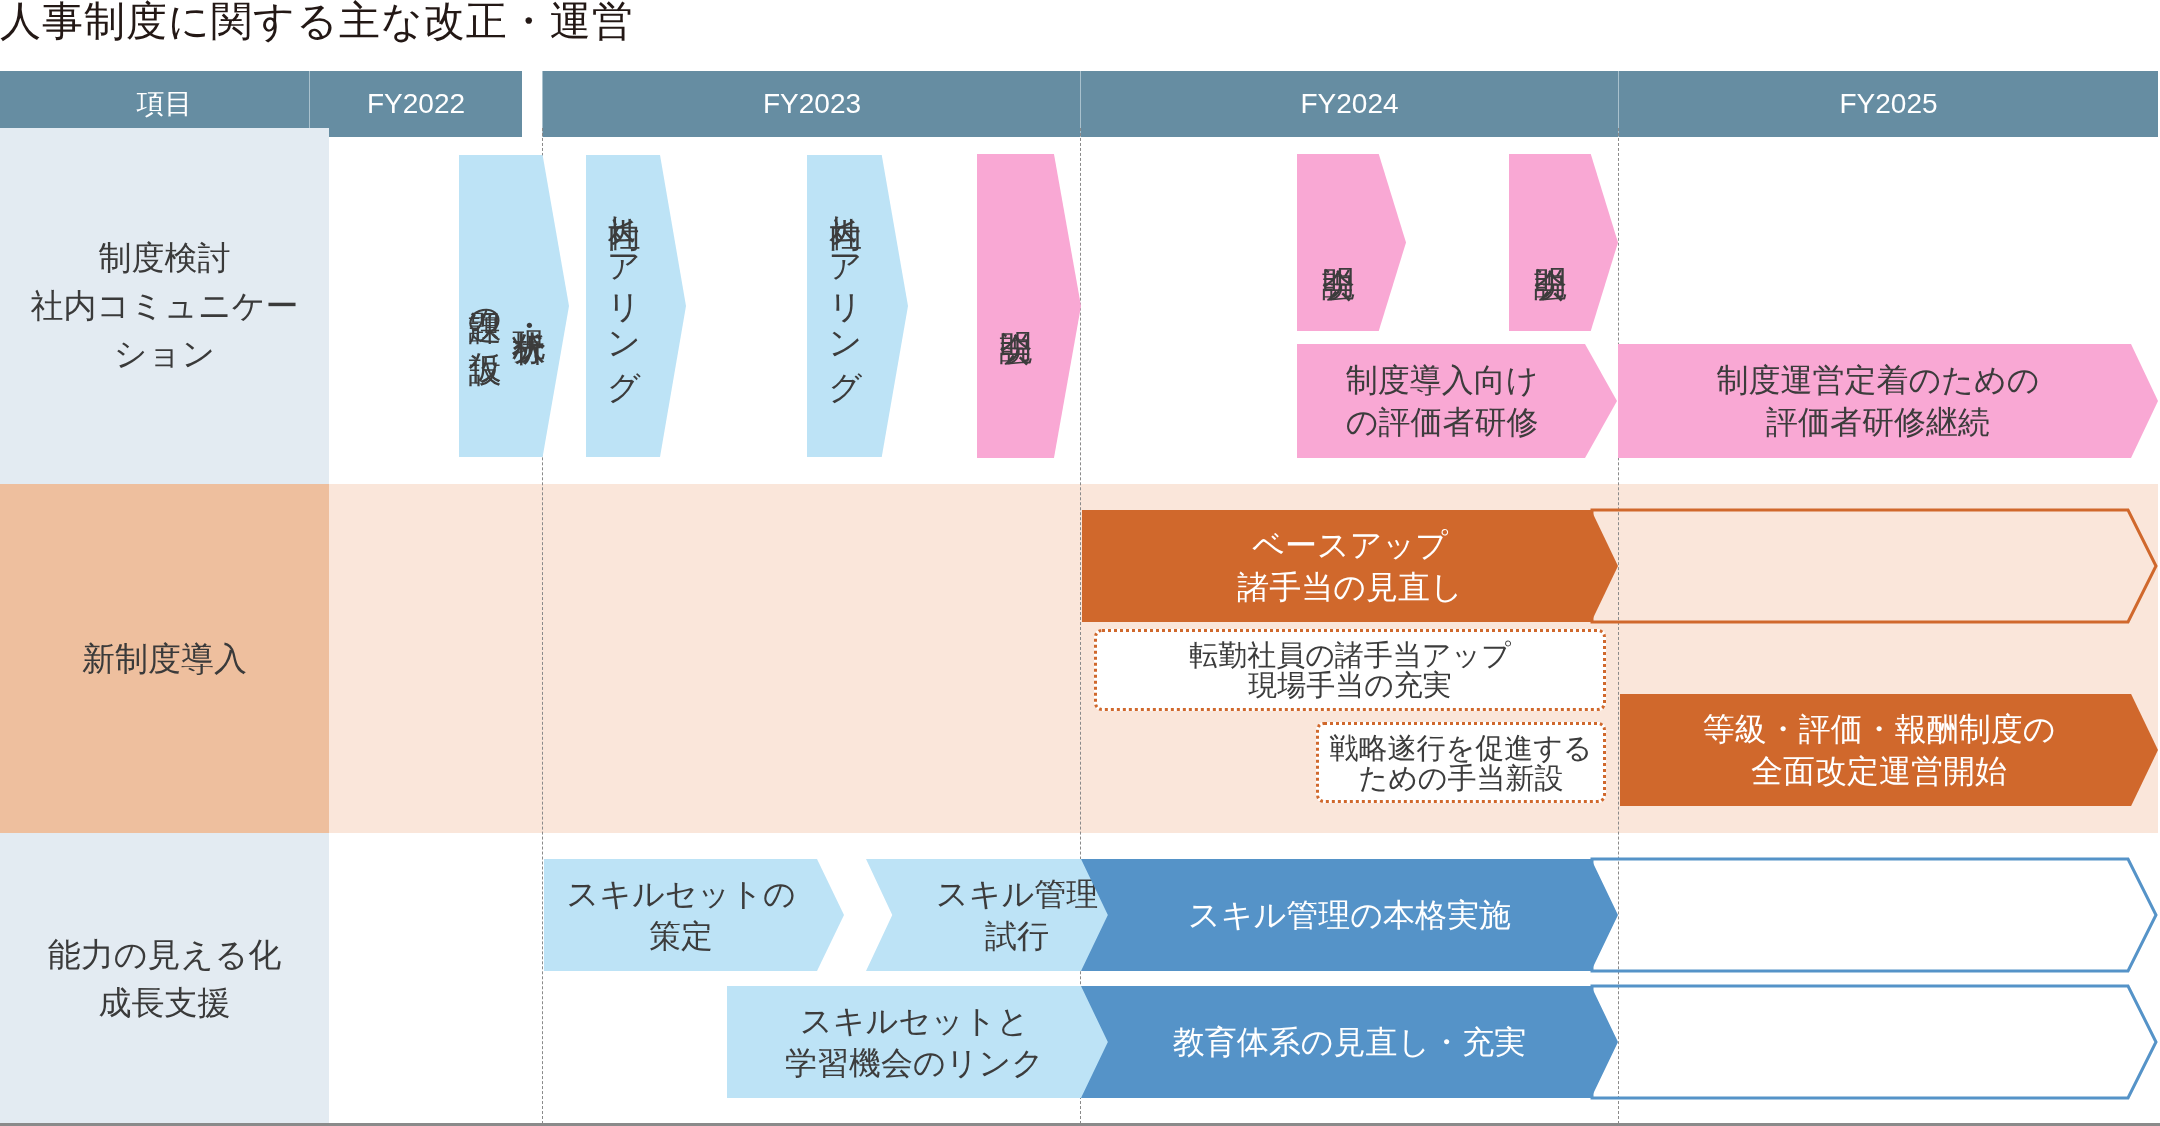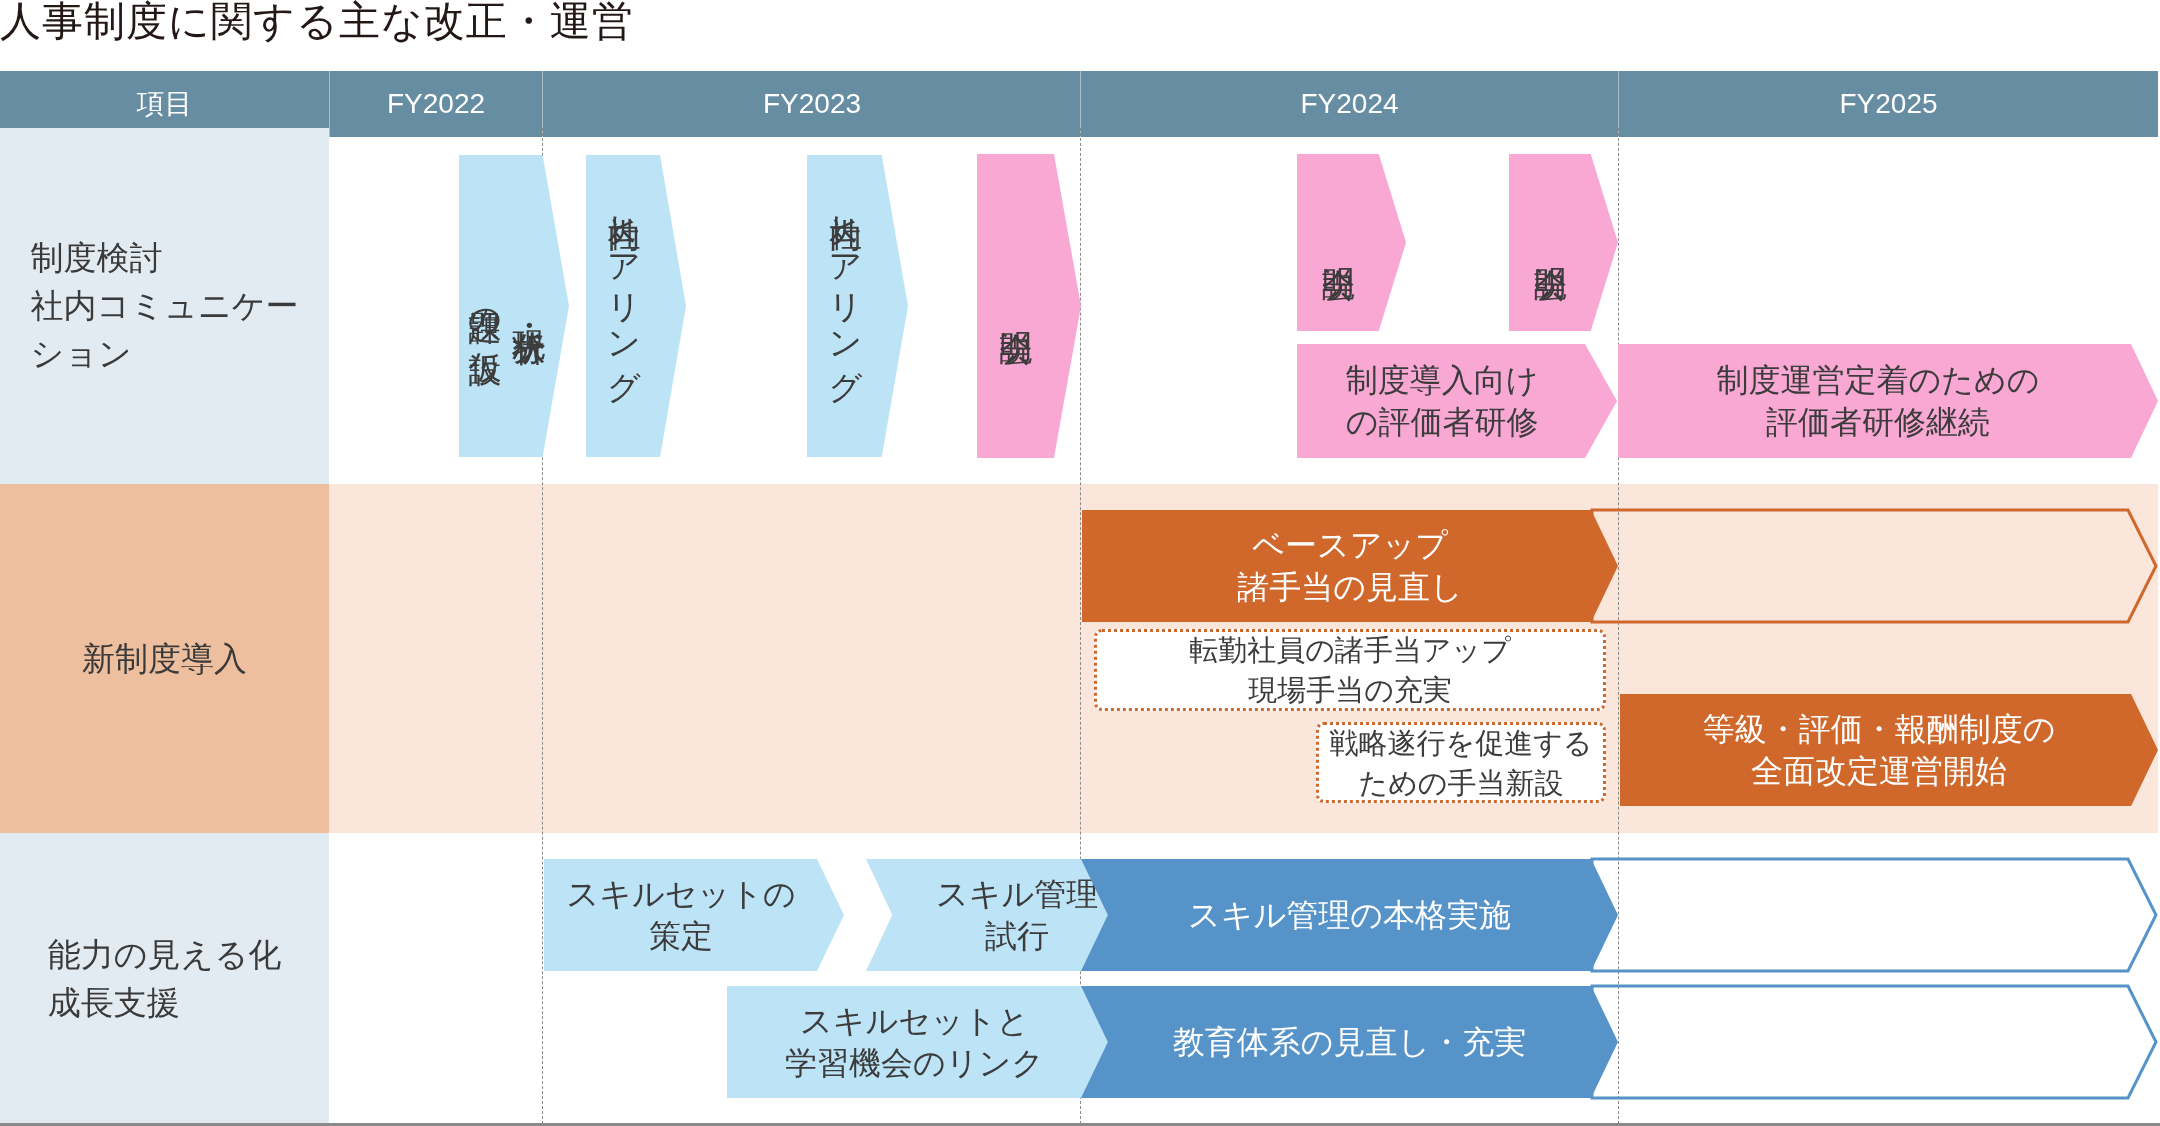--- a/index.html
+++ b/index.html
@@ -5,41 +5,41 @@
   html, body { margin:0; padding:0; background:#ffffff; }
   body { width:2160px; height:1126px; position:relative; overflow:hidden;
          font-family:"DejaVu Sans", "Liberation Sans", sans-serif; color:#3c3c3c; }
   .abs { position:absolute; box-sizing:border-box; }
   .title { left:0; top:-6px; font-size:41px; color:#231815; letter-spacing:1px; white-space:nowrap; }
   .hdr { top:71px; height:66px; background:#668da2; color:#fff; font-size:28px;
          display:flex; align-items:center; justify-content:center;
          font-family:"Liberation Sans", sans-serif; }
   .hdr.sep { border-left:1px solid #a9c1cd; }
   .rowlabel { left:0; width:329px; display:flex; align-items:center; justify-content:center;
-              font-size:33px; line-height:48px; color:#3a3a3a; white-space:pre-line; }
+              text-align:center; font-size:33px; line-height:48px; color:#3a3a3a; white-space:pre-line; }
   .vline { top:128px; height:996px; width:0; border-left:1.5px dashed #8a8a8a; }
   .shape { display:flex; align-items:center; justify-content:center; text-align:center;
            white-space:pre-line; }
   .vert { writing-mode:vertical-rl; text-orientation:upright; font-size:33px; line-height:44px;
           letter-spacing:1px; color:#3c3c3c; }
   .lblue { background:#bde3f6; }
   .lgray { background:#f9a8d4; }
   .orange { background:#d0682c; color:#fff; }
   .blue { background:#5593c8; color:#fff; }
   .txt { font-size:32px; line-height:42px; }
-  .dotted { background:#fff; border:3px dotted #d0682c; border-radius:8px; font-size:29px; line-height:40px; color:#3c3c3c; }
+  .dotted { background:#fff; border:3px dotted #d0682c; border-radius:8px; font-size:29px; line-height:30px; color:#3c3c3c; }
   svg.outline { position:absolute; overflow:visible; }
 </style>
 </head>
 <body>
 
 <div class="abs title">人事制度に関する主な改正・運営</div>
 
 <div class="abs hdr" style="left:0;width:329px;">項目</div>
-<div class="abs hdr sep" style="left:329px;width:213px;">FY2022</div>
+<div class="abs hdr sep" style="left:309px;width:213px;">FY2022</div>
 <div class="abs hdr sep" style="left:542px;width:539px;">FY2023</div>
 <div class="abs hdr sep" style="left:1080px;width:538px;">FY2024</div>
 <div class="abs hdr sep" style="left:1618px;width:540px;">FY2025</div>
 
 <div class="abs" style="left:0;top:128px;width:329px;height:356px;background:#e3ebf2;"></div>
 <div class="abs" style="left:0;top:484px;width:329px;height:349px;background:#eebf9e;"></div>
 <div class="abs" style="left:329px;top:484px;width:1829px;height:349px;background:#fae6da;"></div>
 <div class="abs" style="left:0;top:833px;width:329px;height:291px;background:#e3ebf2;"></div>
 
 <div class="abs rowlabel" style="top:128px;height:356px;">制度検討

